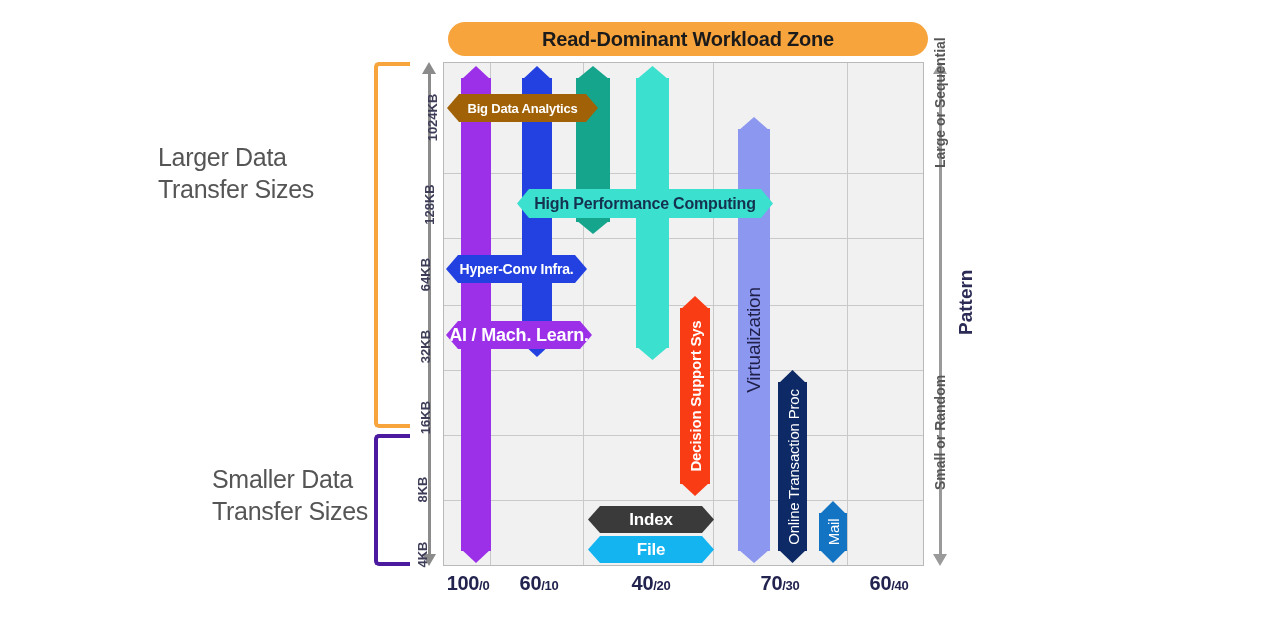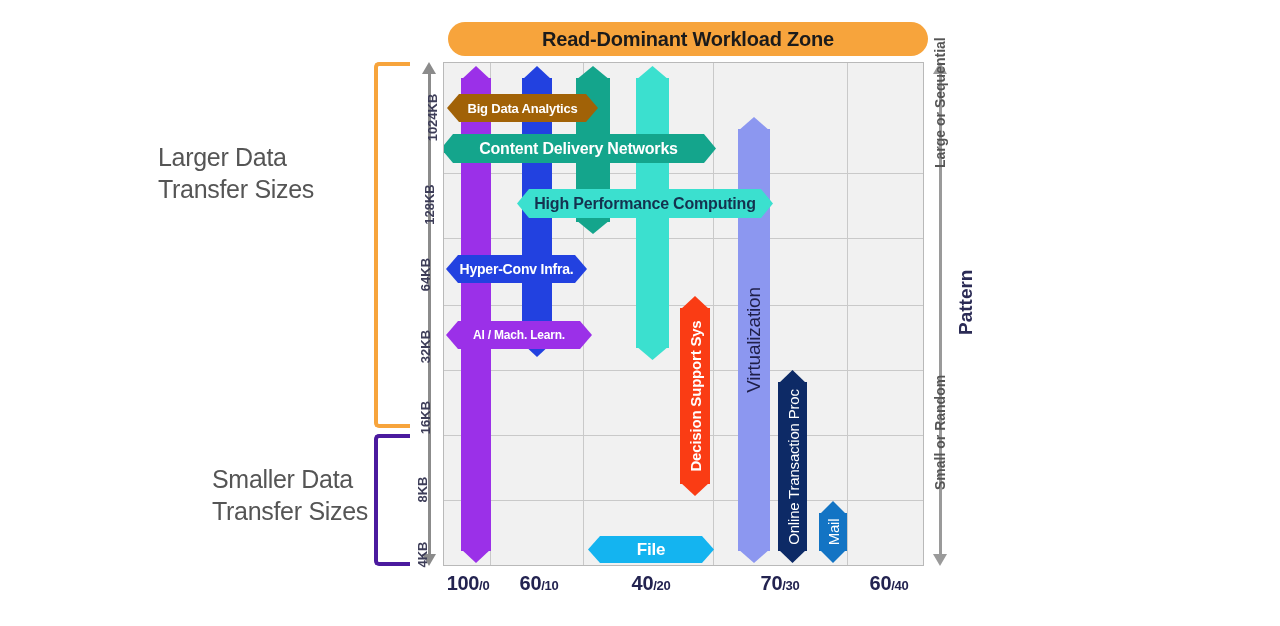--- a/index.html
+++ b/index.html
@@ -291,36 +291,36 @@
       <div class="cap-top" style="background:#1374C4;"></div>
       <div class="body" style="top:12px; bottom:12px; background:#1374C4;"></div>
       <div class="cap-bot" style="background:#1374C4;"></div>
       <div class="vlabel" style="color:#ffffff; font-weight:400;">Mail</div>
     </div>
 
     <div class="hribbon" style="left:3px; top:31px; width:151px; height:28px; background:#a16207; color:#ffffff; font-size:13px;">
       <span>Big Data Analytics</span>
     </div>
 
-    <div class="hribbon" style="left:-3px; top:71px; width:275px; height:29px; background:#14A58C; color:#ffffff; font-size:16px;">
-      <span>Content Delivery Networks</span>
-    </div>
 
     <div class="hribbon" style="left:73px; top:126px; width:256px; height:29px; background:#3BE0CF; color:#14324f; font-size:16px;">
       <span>High Performance Computing</span>
     </div>
 
     <div class="hribbon" style="left:2px; top:192px; width:141px; height:28px; background:#2241E0; color:#ffffff; font-size:14px;">
       <span>Hyper-Conv Infra.</span>
     </div>
 
-    <div class="hribbon" style="left:2px; top:258px; width:146px; height:28px; background:#9B30E8; color:#ffffff; font-size:12px;">
+    <div class="hribbon" style="left:2px; top:258px; width:146px; height:28px; background:#9B30E8; color:#ffffff; font-size:18px;">
       <span>AI / Mach. Learn.</span>
     </div>
 
+    <div class="hribbon" style="left:144px; top:443px; width:126px; height:27px; background:#3A3A3A; color:#ffffff; font-size:17px;">
+      <span>Index</span>
+    </div>
 
     <div class="hribbon" style="left:144px; top:473px; width:126px; height:27px; background:#14B4F0; color:#ffffff; font-size:17px;">
       <span>File</span>
     </div>
   </div>
 
   <div class="axis-right">
     <div class="arrow-up"></div>
     <div class="axis-line"></div>
     <div class="arrow-down"></div>

